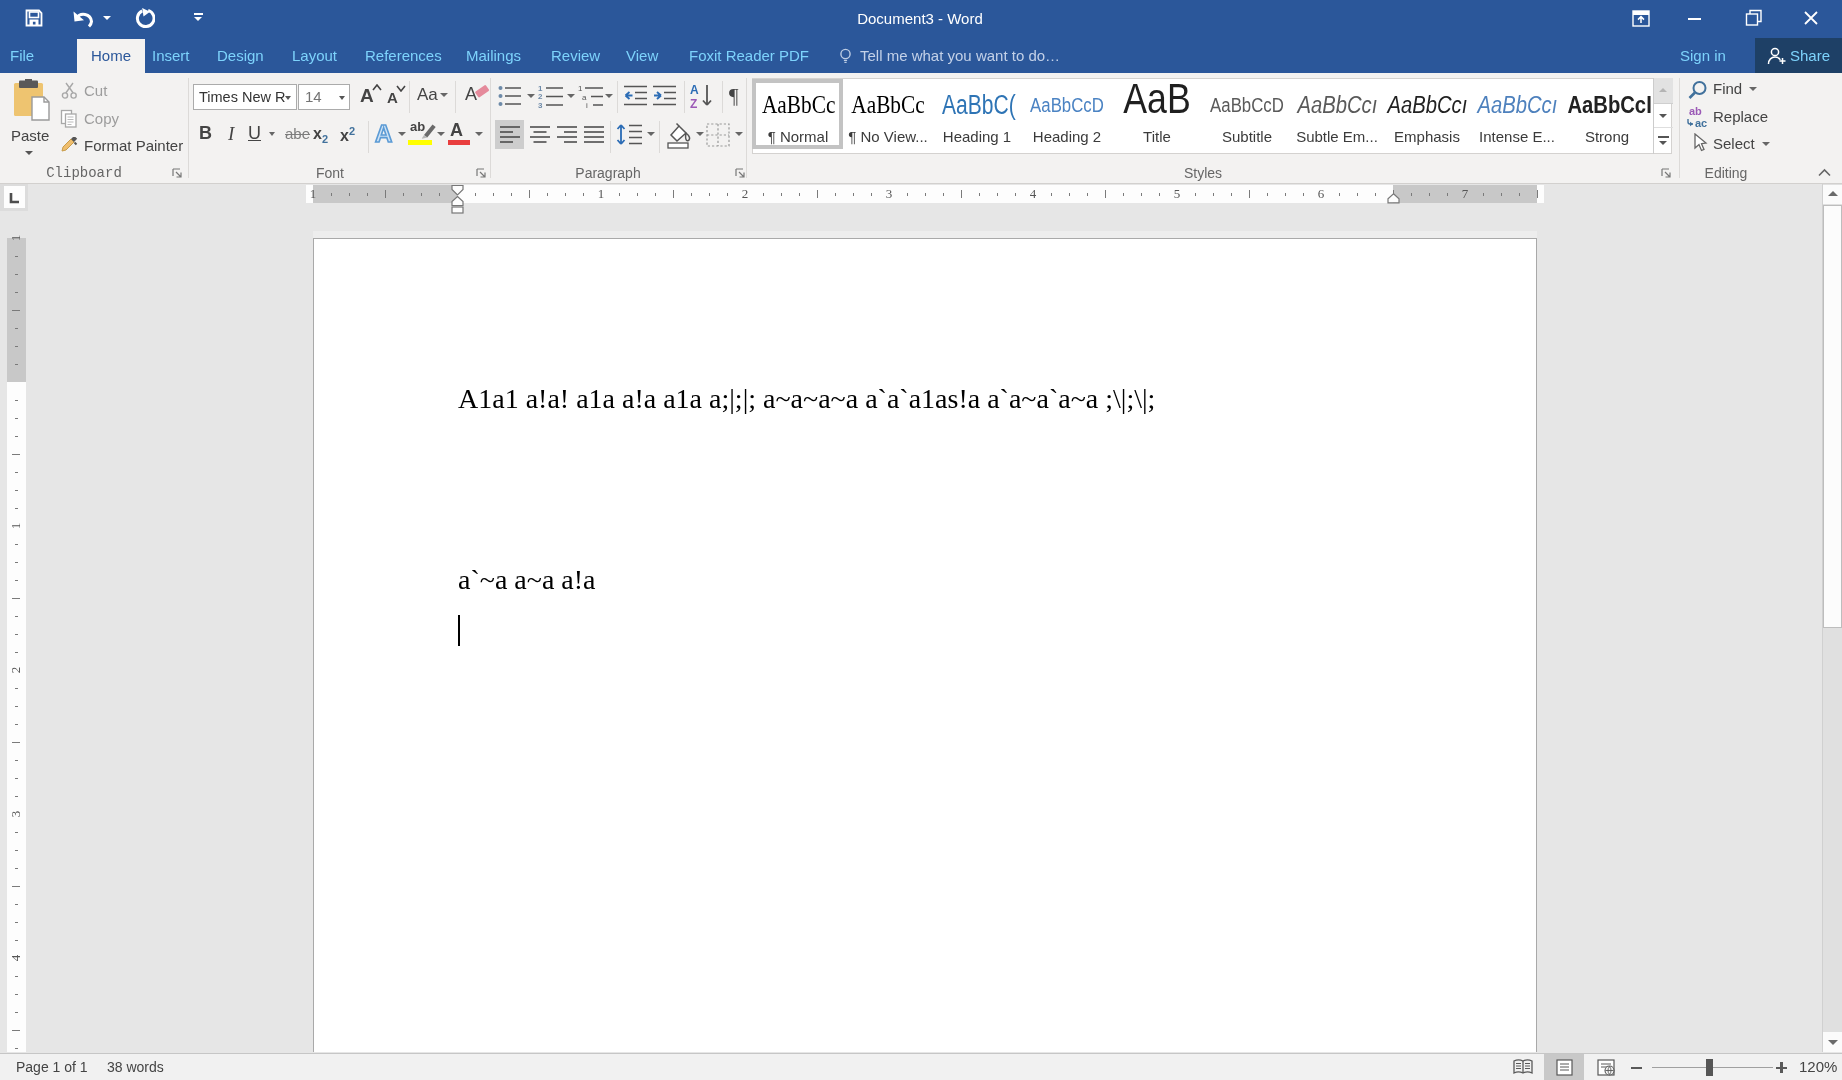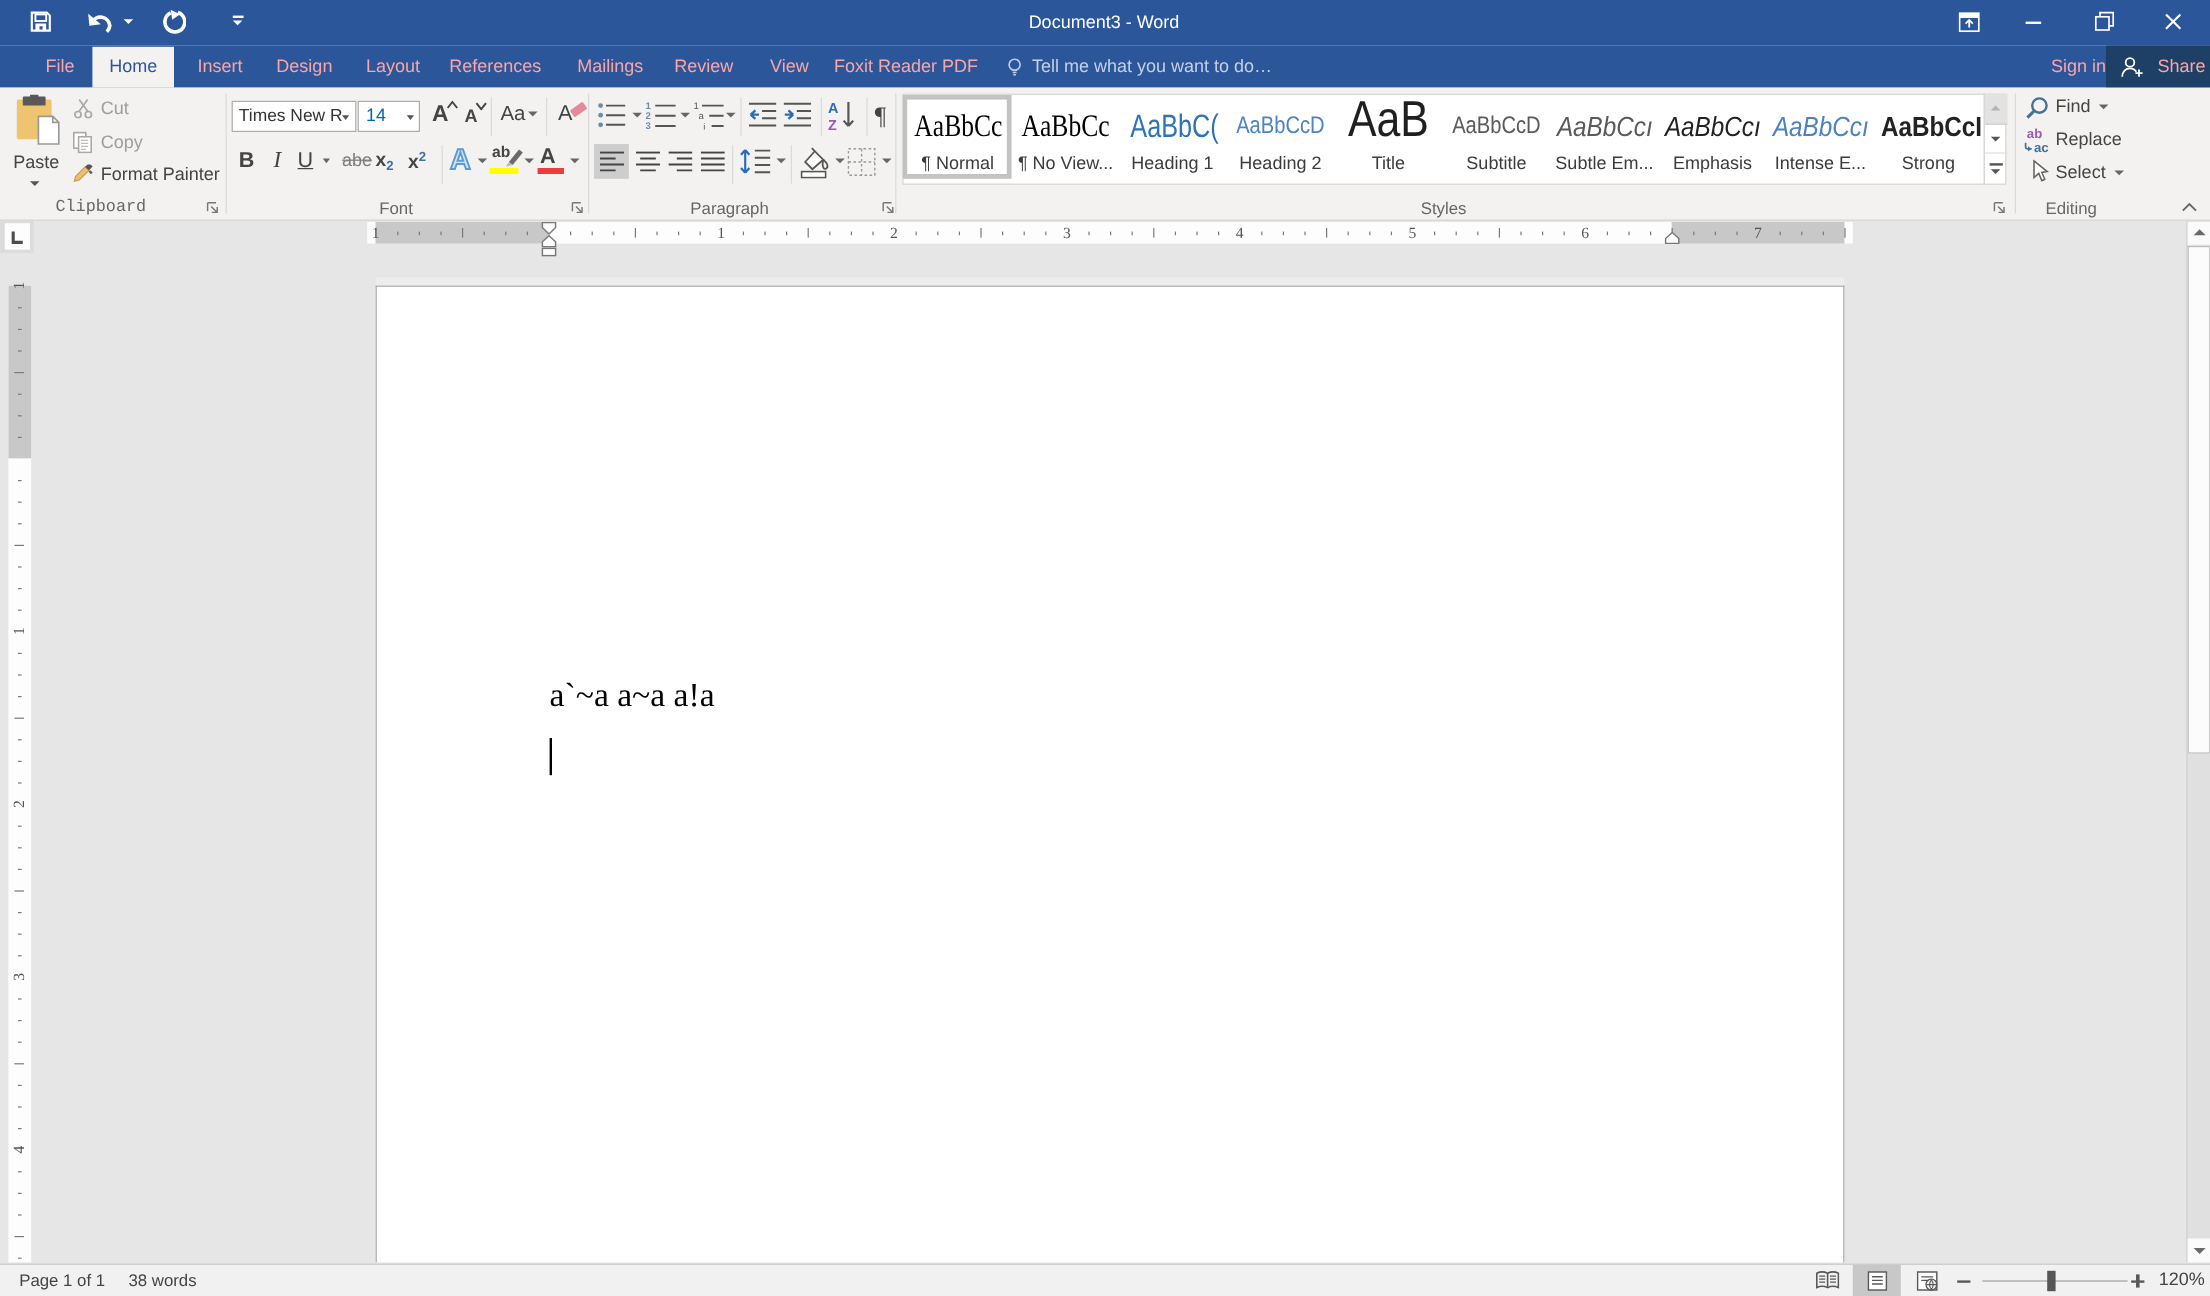--- a/index.html
+++ b/index.html
@@ -2,22 +2,22 @@
 <html><head>
 <meta charset="utf-8">
 <style>
   html,body{margin:0;padding:0;}
   body{width:1842px;height:1080px;position:relative;overflow:hidden;
        font-family:"Liberation Sans",sans-serif;background:#e6e6e6;}
   .abs{position:absolute;}
   
   #titlebar{left:0;top:0;width:1842px;height:38px;background:#2b579a;}
   #tabrow{left:0;top:38px;width:1842px;height:35px;background:#2b579a;}
-  .tab{position:absolute;top:0;height:35px;line-height:35px;color:#fca5a5;
-       font-size:15px;text-align:right;}
+  .tab{position:absolute;top:0;height:35px;line-height:35px;color:#7dd3fc;
+       font-size:15px;text-align:left;}
   #hometab{position:absolute;left:77px;top:1px;width:68px;height:34px;background:#f3f2f1;
        color:#2b579a;font-size:15px;text-align:center;line-height:34px;}
   #ribbon{left:0;top:73px;width:1842px;height:110px;background:#f3f2f1;
           border-bottom:1px solid #d2d0ce;}
   .gsep{position:absolute;top:5px;width:1px;height:100px;background:#dcdad8;}
   .glabel{position:absolute;top:92px;height:18px;font-size:14px;color:#666;
           text-align:center;white-space:nowrap;}
   .launcher{position:absolute;width:13px;height:13px;}
   .dk{color:#444;}
   .gray{color:#9d9d9d;}
@@ -156,21 +156,21 @@
     <path d="M2 2 v-0 h0 M2 2 h7 M2 2 v7" stroke="#777" stroke-width="1.2" fill="none"></path>
     <path d="M5 5 l5 5 M10 5.5 v4.5 h-4.5" stroke="#777" stroke-width="1.2" fill="none"></path>
   </svg>
   <div class="gsep" style="left:188px;"></div>
 
   <div class="abs" style="left:193px;top:11px;width:104px;height:26px;background:#fff;border:1px solid #ababab;box-sizing:border-box;">
     <div class="btntext" style="left:5px;top:4px;color:#333;width:86px;overflow:hidden;font-size:14.5px;">Times New Ro</div>
     <div class="arrow-down" style="left:91px;top:11px;border-top-color:#555;border-left-width:3.5px;border-right-width:3.5px;"></div>
   </div>
   <div class="abs" style="left:298px;top:11px;width:52px;height:26px;background:#fff;border:1px solid #ababab;box-sizing:border-box;">
-    <div class="btntext" style="left:6px;top:3px;color:#0369a1;">14</div>
+    <div class="btntext" style="left:6px;top:3px;color:#737373;">14</div>
     <div class="arrow-down" style="left:40px;top:11px;border-top-color:#555;border-left-width:3.5px;border-right-width:3.5px;"></div>
   </div>
 
   <div class="btntext dk" style="left:360px;top:12px;font-size:19px;font-weight:bold;">A</div>
   <svg class="abs" style="left:372px;top:11px" width="10" height="7" viewBox="0 0 10 7">
       <path d="M1 6 L5 1 L9 6" fill="none" stroke="#444" stroke-width="1.6"></path>
     </svg>
   <div class="btntext dk" style="left:387px;top:16px;font-size:15px;font-weight:bold;">A</div>
   <svg class="abs" style="left:396px;top:12px" width="10" height="7" viewBox="0 0 10 7">
       <path d="M1 1 L5 6 L9 1" fill="none" stroke="#444" stroke-width="1.6"></path>
@@ -357,20 +357,21 @@
   <div class="arrow-down" style="left:1762px;top:69px;"></div>
   <div class="glabel" style="left:1666px;width:120px;">Editing</div>
 
   <svg class="abs" style="left:1818px;top:95px" width="13" height="9" viewBox="0 0 13 9">
     <path d="M1 7.5 L6.5 2 L12 7.5" fill="none" stroke="#666" stroke-width="1.6"></path>
   </svg>
 </div>
 <div class="abs" id="docarea">
   <div style="position:absolute;left:313px;top:47px;width:1224px;height:7px;background:#ededed;"></div>
   <div id="paper">
+    <div class="docline" style="top:144px;">A1a1 a!a! a1a a!a a1a a;|;|; a~a~a~a a`a`a1as!a a`a~a`a~a ;\|;\|;</div>
     <div class="docline" style="top:325px;">a`~a a~a a!a</div>
     <div style="position:absolute;left:144px;top:376px;width:1.6px;height:31px;background:#000;"></div>
   </div>
 
   <div style="position:absolute;left:0px;top:0px;width:28px;height:27px;background:#dcdcdc;"></div>
   <div style="position:absolute;left:4px;top:2px;width:21px;height:22px;background:#fdfdfd;">
     <svg style="position:absolute;left:5px;top:6px" width="11" height="12" viewBox="0 0 11 12">
       <path d="M2 1 v9 h8" fill="none" stroke="#4d4d4d" stroke-width="2.6"></path>
     </svg>
   </div>

